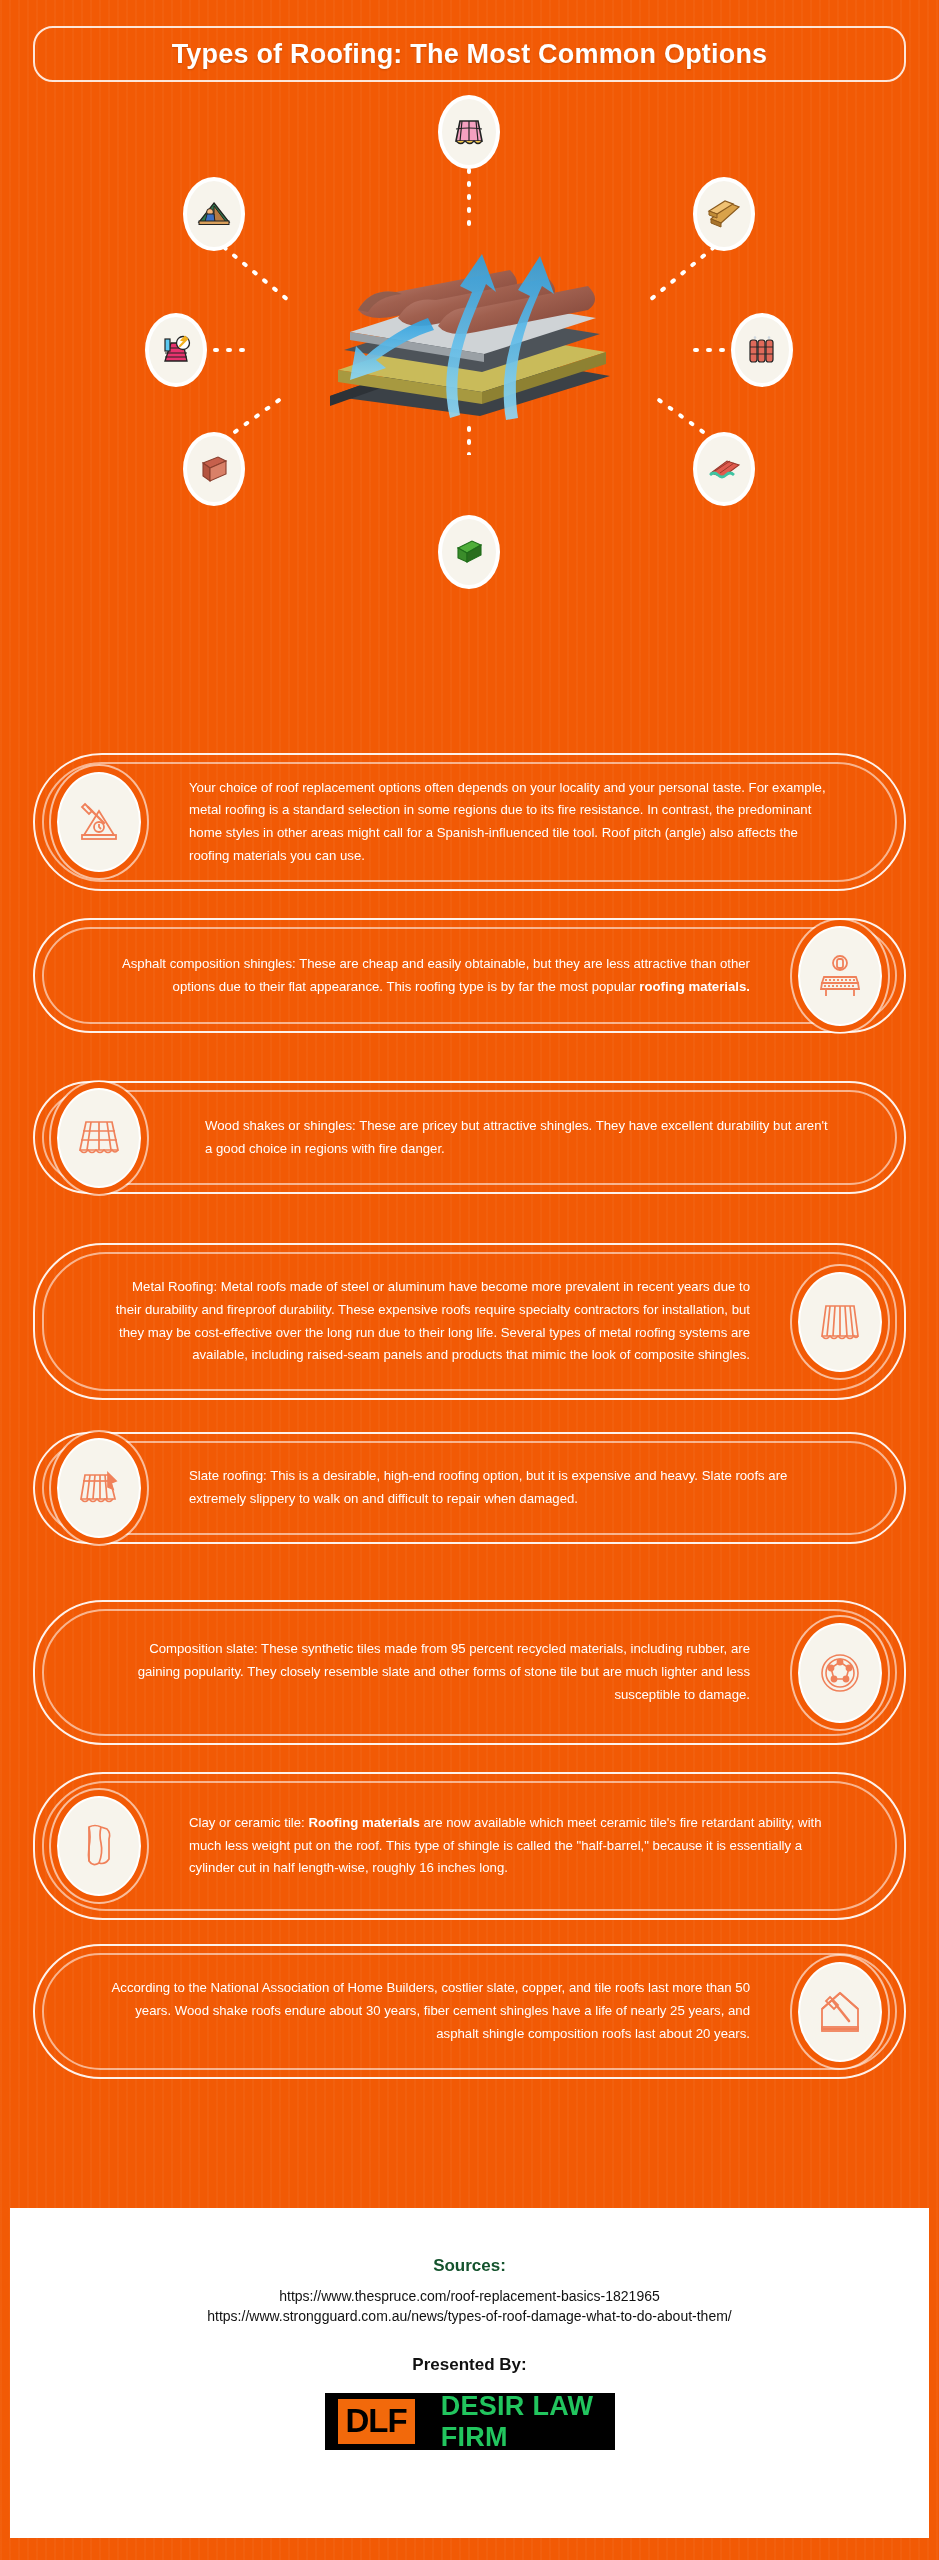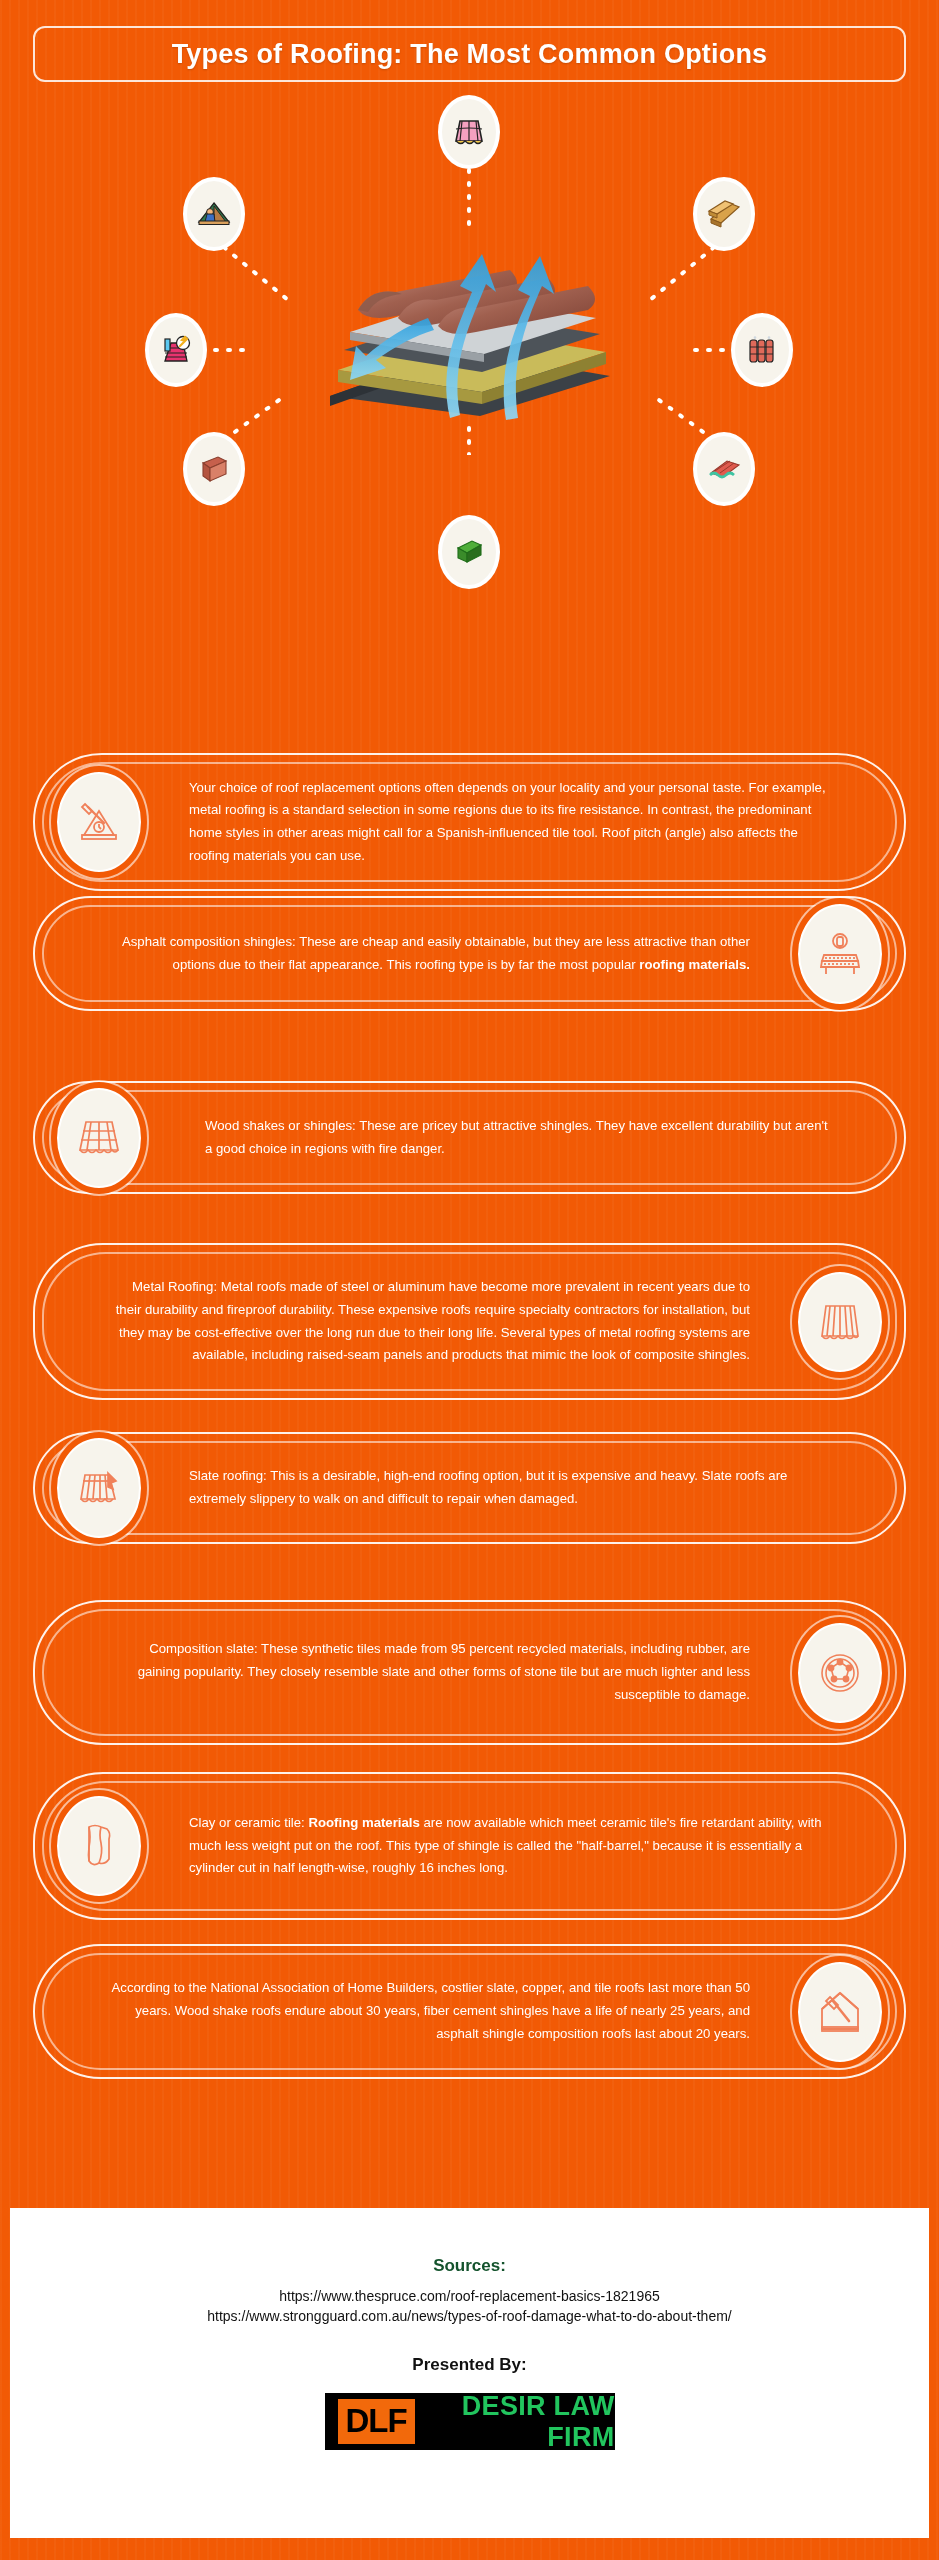--- a/index.html
+++ b/index.html
@@ -30,21 +30,21 @@
   }
 
   .page { position: relative; z-index: 1; width: 939px; height: 2560px; }
 
   
   .title-wrap {
     position: absolute;
     left: 33px; top: 26px;
     width: 873px; height: 56px;
     border: 2px solid rgba(255,255,255,0.85);
-    border-radius: 12px;
+    border-radius: 20px;
     display: flex; align-items: center; justify-content: center;
   }
   .title-text {
     color: #ffffff;
     font-size: 27px;
     font-weight: bold;
     letter-spacing: 0.2px;
     text-shadow: 0 1px 2px rgba(0,0,0,0.18);
     white-space: nowrap;
   }
@@ -133,21 +133,20 @@
   .presented-title {
     margin-top: 31px;
     font-size: 17px; font-weight: bold; color: #111111;
   }
   .logo {
     margin-top: 18px;
     width: 290px; height: 57px;
     background: #000000;
     display: flex; align-items: center;
     padding-left: 13px;
-    text-align: right;
   }
   .logo-badge {
     background: #F2690B;
     color: #000000;
     font-size: 33px; font-weight: bold;
     line-height: 1;
     padding: 5px 8px 7px 8px;
     letter-spacing: -1px;
   }
   .logo-name {
@@ -303,21 +302,21 @@
         <rect x="8" y="38" width="34" height="4"></rect>
         <circle cx="25" cy="30" r="5"></circle>
         <path d="M25,27 V30 L27,32"></path>
         <path d="M14,10 L30,26" stroke-width="2.4" stroke-linecap="round"></path>
         <path d="M11,7 L18,14 L15,17 L8,10 Z"></path>
       </svg>
     </div>
     <div class="card-text"><span>Your choice of roof replacement options often depends on your locality and your personal taste. For example, metal roofing is a standard selection in some regions due to its fire resistance. In contrast, the predominant home styles in other areas might call for a Spanish-influenced tile tool. Roof pitch (angle) also affects the roofing materials you can use.</span></div>
   </div>
 
-  <div class="card icon-right" style="top:896px; height:115px;">
+  <div class="card icon-right" style="top:918px; height:115px;">
     <div class="card-inner-ring"></div>
     <div class="card-icon">
       <svg width="48" height="50" viewBox="0 0 48 50" fill="none" stroke="#F0815A" stroke-width="1.8">
         <circle cx="24" cy="12" r="7"></circle>
         <rect x="21" y="8" width="6" height="9" rx="2"></rect>
         <path d="M8,26 H40 L42,32 H6 Z"></path>
         <path d="M6,32 H42 L43,38 H5 Z"></path>
         <path d="M10,28 V30 M14,28 V30 M18,28 V30 M22,28 V30 M26,28 V30 M30,28 V30 M34,28 V30 M38,28 V30"></path>
         <path d="M9,34 V36 M13,34 V36 M17,34 V36 M21,34 V36 M25,34 V36 M29,34 V36 M33,34 V36 M37,34 V36"></path>
         <path d="M10,38 V45 M38,38 V45"></path>

